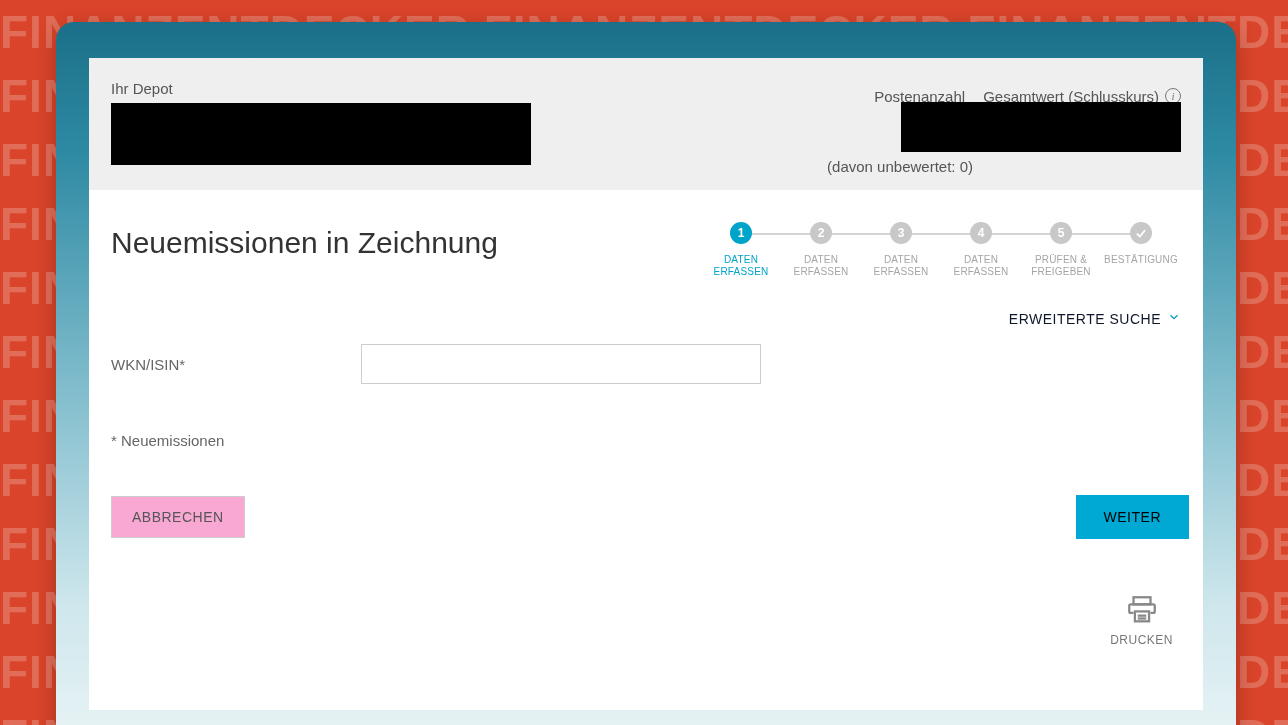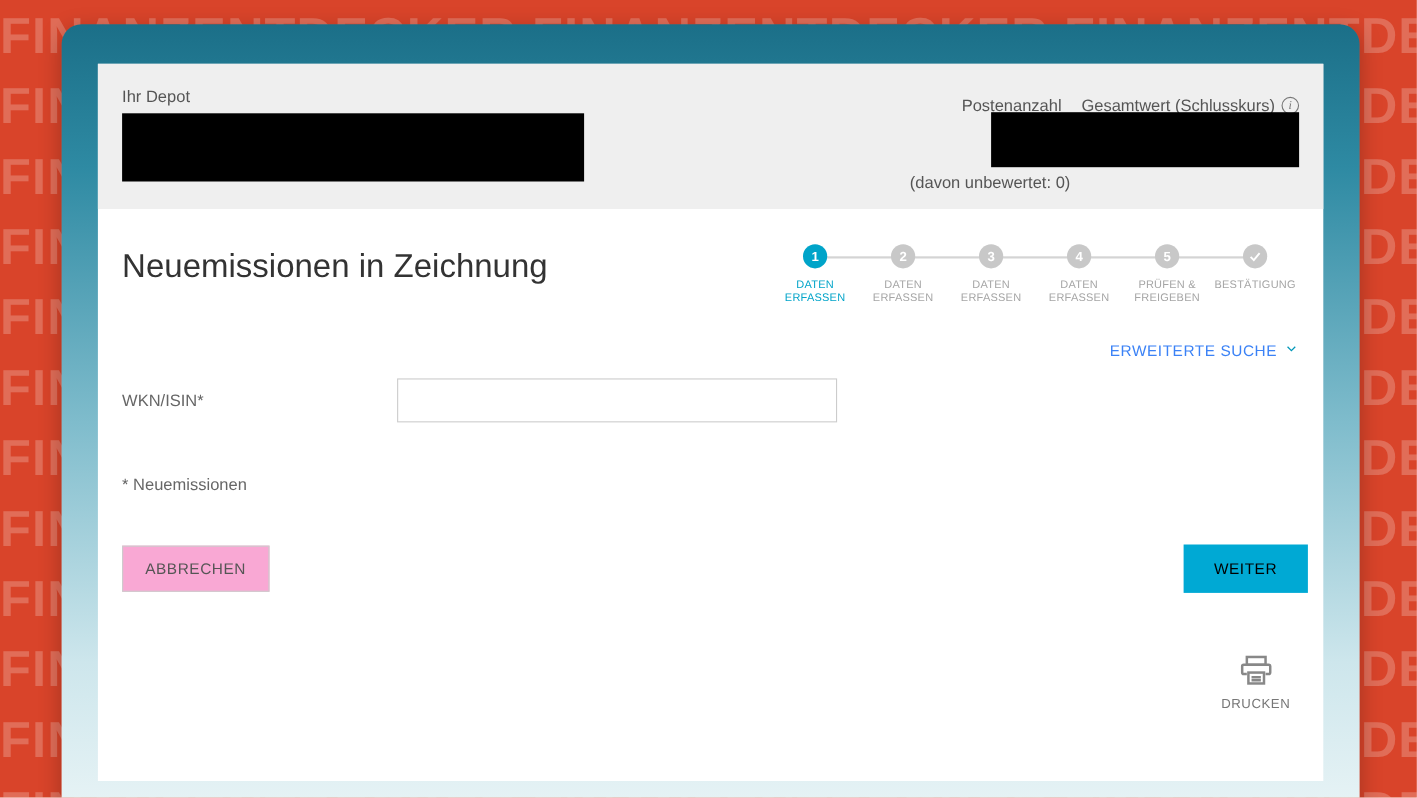--- a/index.html
+++ b/index.html
@@ -150,21 +150,21 @@
     text-align: center;
     line-height: 12px;
     letter-spacing: 0.2px;
   }
   .step.active .step-label { color: #00a4c9; }
   .check-icon svg { width: 14px; height: 14px; }
   .adv-search {
     position: absolute;
     top: 120px;
     right: 22px;
-    color: #3b82f6;
+    color: #0f172a;
     font-size: 14px;
     letter-spacing: 0.5px;
     display: flex;
     align-items: center;
     gap: 6px;
     cursor: pointer;
     text-align: right;
   }
   .form-row {
     margin-top: 84px;

